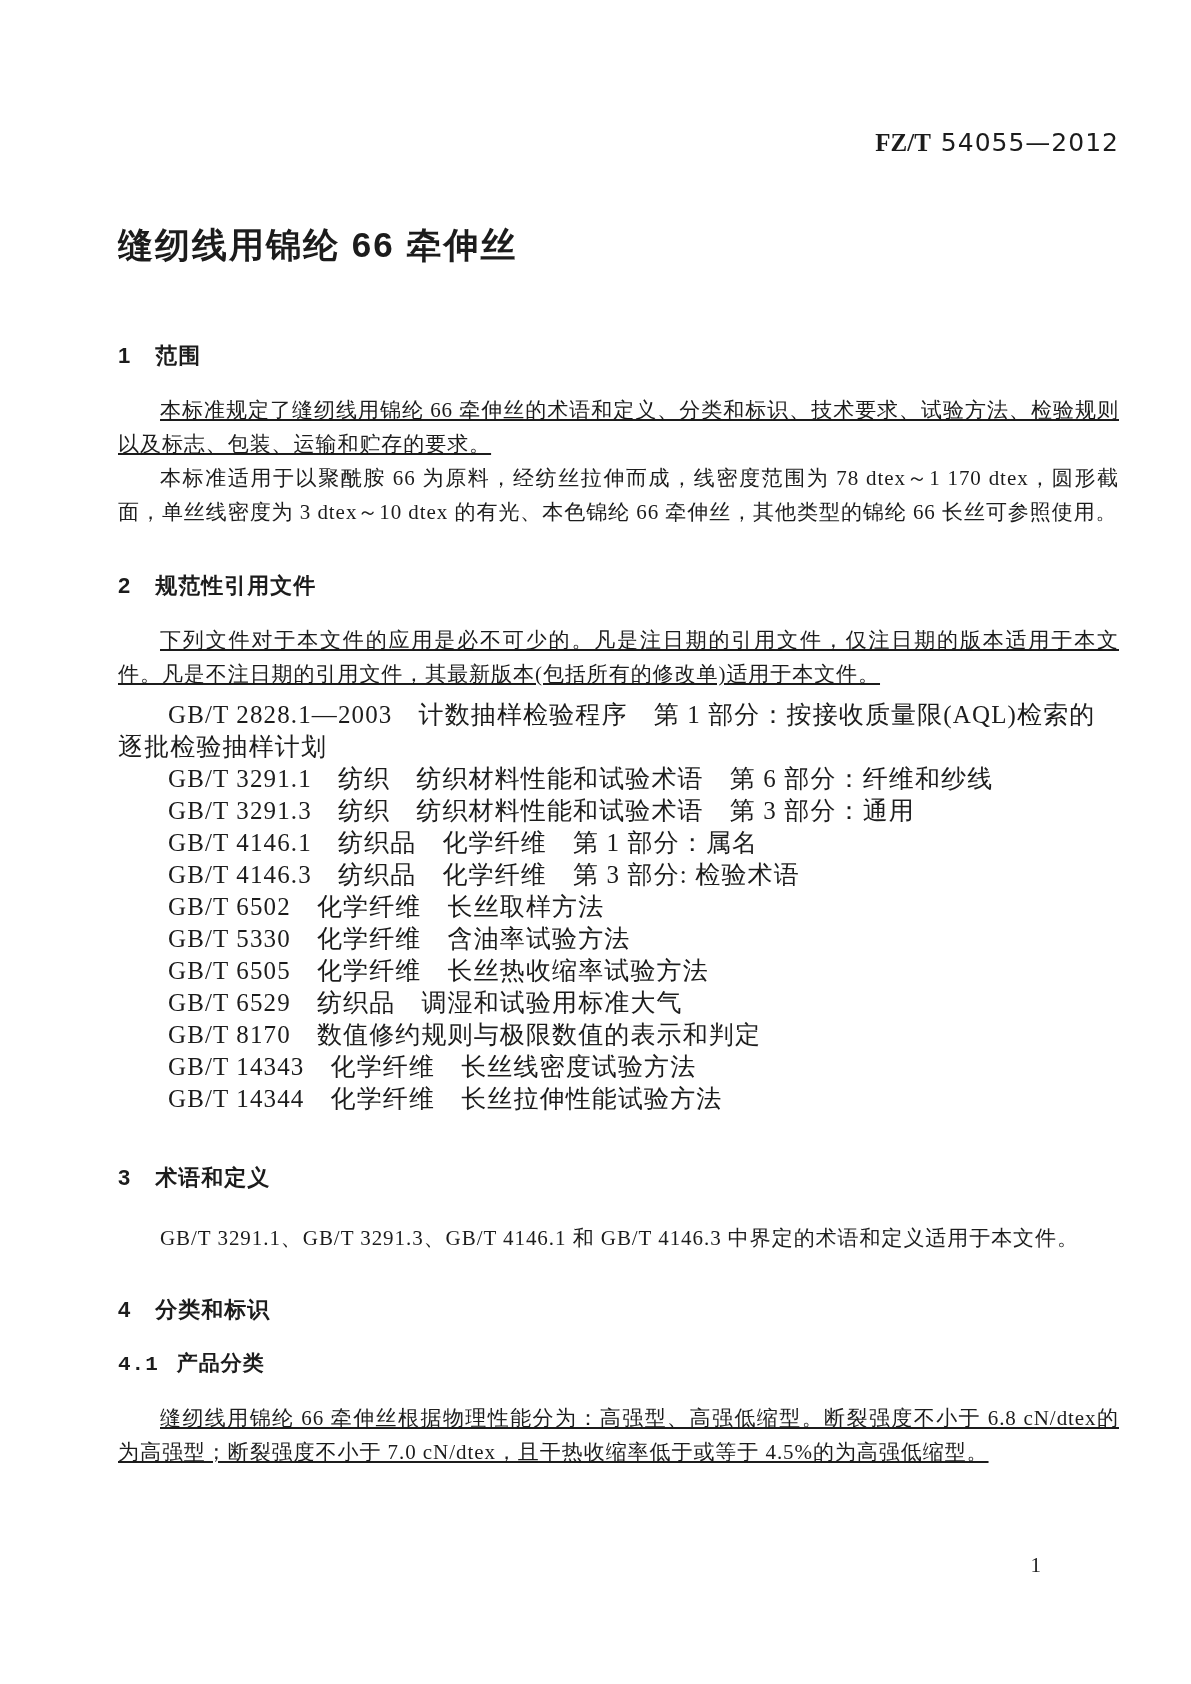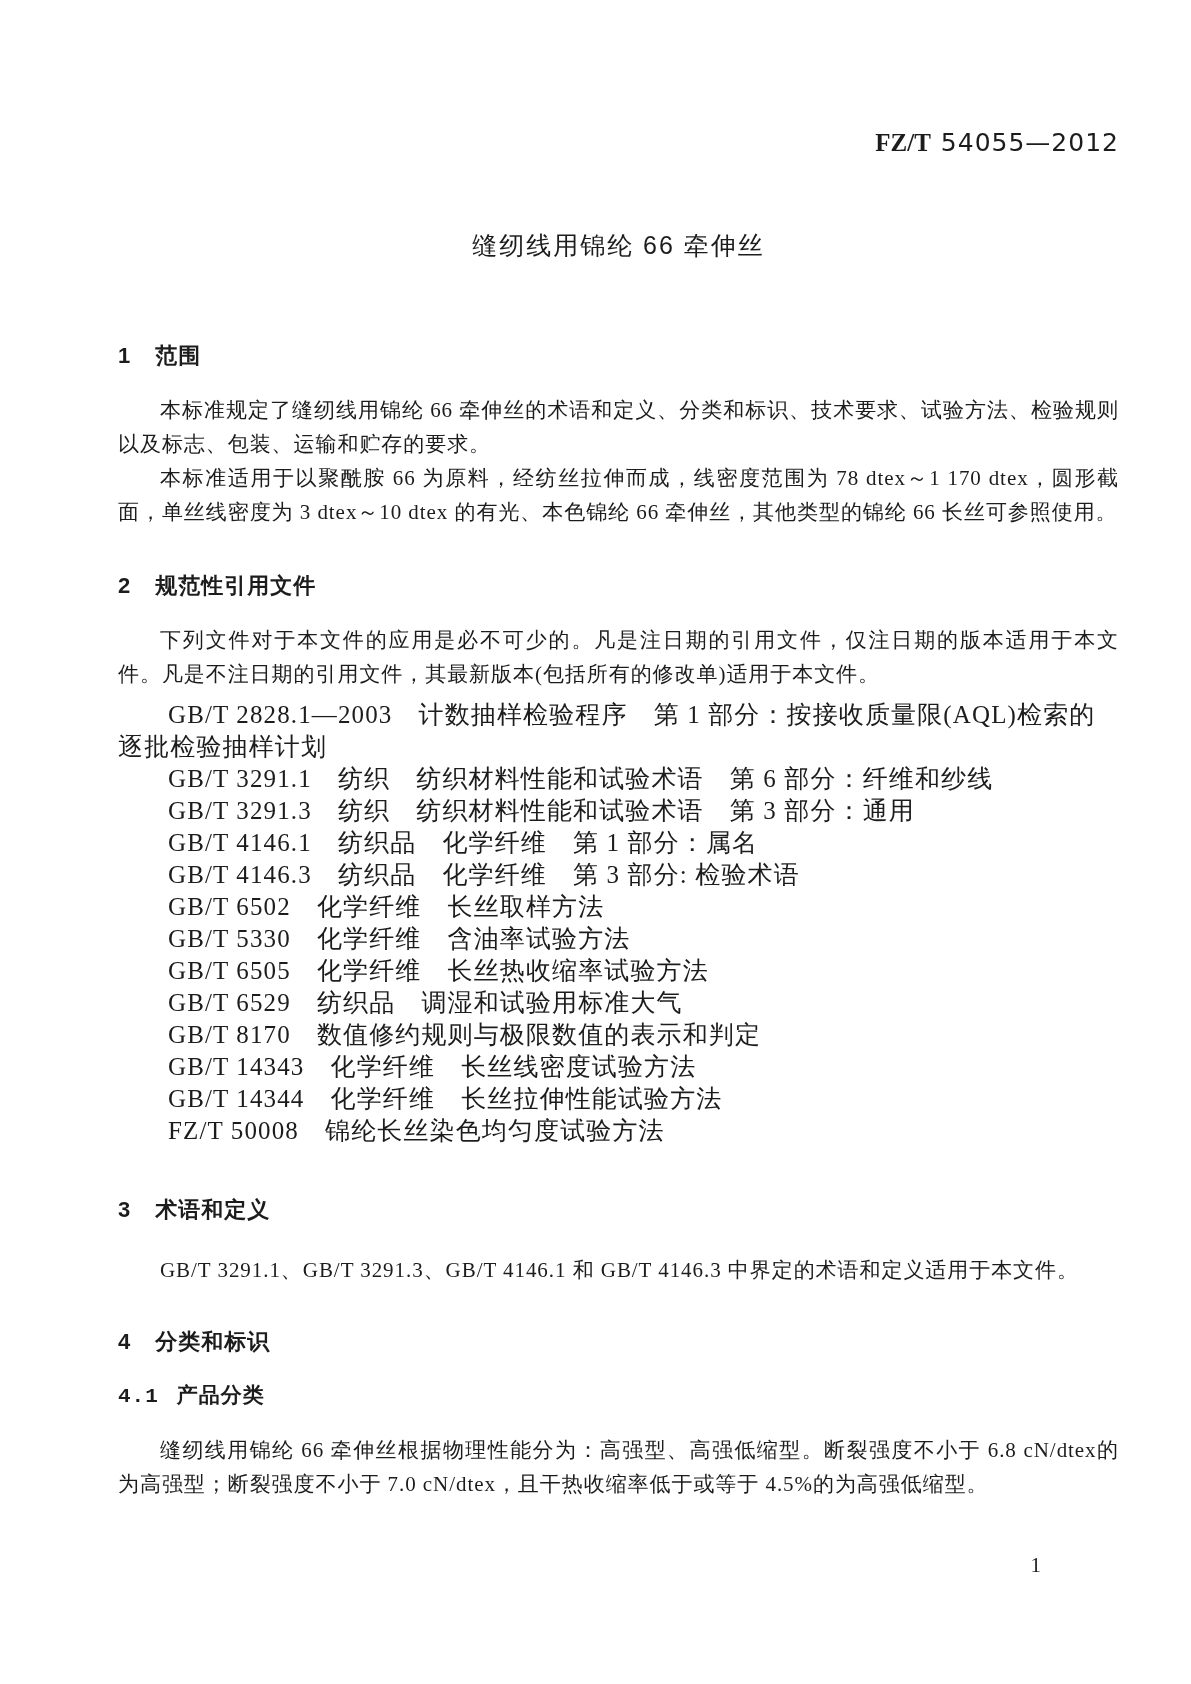--- a/index.html
+++ b/index.html
@@ -32,24 +32,24 @@
   .code-number {
     font-family: "DejaVu Sans", "Liberation Sans", sans-serif;
     font-weight: 400;
     font-size: 25px;
     letter-spacing: 1px;
     margin-left: 10px;
   }
   
   .doc-title {
     margin-top: 66px;
-    text-align: center;
+    text-align: left;
     font-family: "Liberation Sans", "DejaVu Sans", sans-serif;
-    font-weight: 400;
-    font-size: 25px;
+    font-weight: 700;
+    font-size: 35px;
     line-height: 44px;
     letter-spacing: 2px;
   }
   
   .sec {
     font-family: "Liberation Sans", "DejaVu Sans", sans-serif;
     font-weight: 700;
     font-size: 22px;
     line-height: 30px;
     letter-spacing: 1px;
@@ -69,21 +69,21 @@
   }
   .subsec .subsec-num { margin-right: 18px; font-family: Liberation Mono, monospace; }
   
   .body-para {
     font-size: 21px;
     line-height: 34px;
     text-align: justify;
     text-indent: 2em;
     letter-spacing: 0.045em;
   }
-  .para-top { margin-top: 22px; }
+  .para-top { margin-top: 22px; text-decoration: underline; }
   .single-line { text-align: left; margin-top: 28px; }
   
   .refs { margin-top: 8px; }
   .ref {
     font-size: 25px;
     line-height: 32px;
     text-indent: 2em;
     text-align: left;
     letter-spacing: 0.045em;
   }
@@ -124,21 +124,20 @@
     <p class="ref">GB/T 3291.3　纺织　纺织材料性能和试验术语　第 3 部分：通用</p>
     <p class="ref">GB/T 4146.1　纺织品　化学纤维　第 1 部分：属名</p>
     <p class="ref">GB/T 4146.3　纺织品　化学纤维　第 3 部分: 检验术语</p>
     <p class="ref">GB/T 6502　化学纤维　长丝取样方法</p>
     <p class="ref">GB/T 5330　化学纤维　含油率试验方法</p>
     <p class="ref">GB/T 6505　化学纤维　长丝热收缩率试验方法</p>
     <p class="ref">GB/T 6529　纺织品　调湿和试验用标准大气</p>
     <p class="ref">GB/T 8170　数值修约规则与极限数值的表示和判定</p>
     <p class="ref">GB/T 14343　化学纤维　长丝线密度试验方法</p>
     <p class="ref">GB/T 14344　化学纤维　长丝拉伸性能试验方法</p>
-    <p class="ref">FZ/T 50008　锦纶长丝染色均匀度试验方法</p>
   </div>
 
   <h2 class="sec sec3">
     <span class="sec-num">3</span><span class="sec-text">术语和定义</span>
   </h2>
   <p class="body-para single-line">GB/T 3291.1、GB/T 3291.3、GB/T 4146.1 和 GB/T 4146.3 中界定的术语和定义适用于本文件。</p>
 
   <h2 class="sec sec4">
     <span class="sec-num">4</span><span class="sec-text">分类和标识</span>
   </h2>

